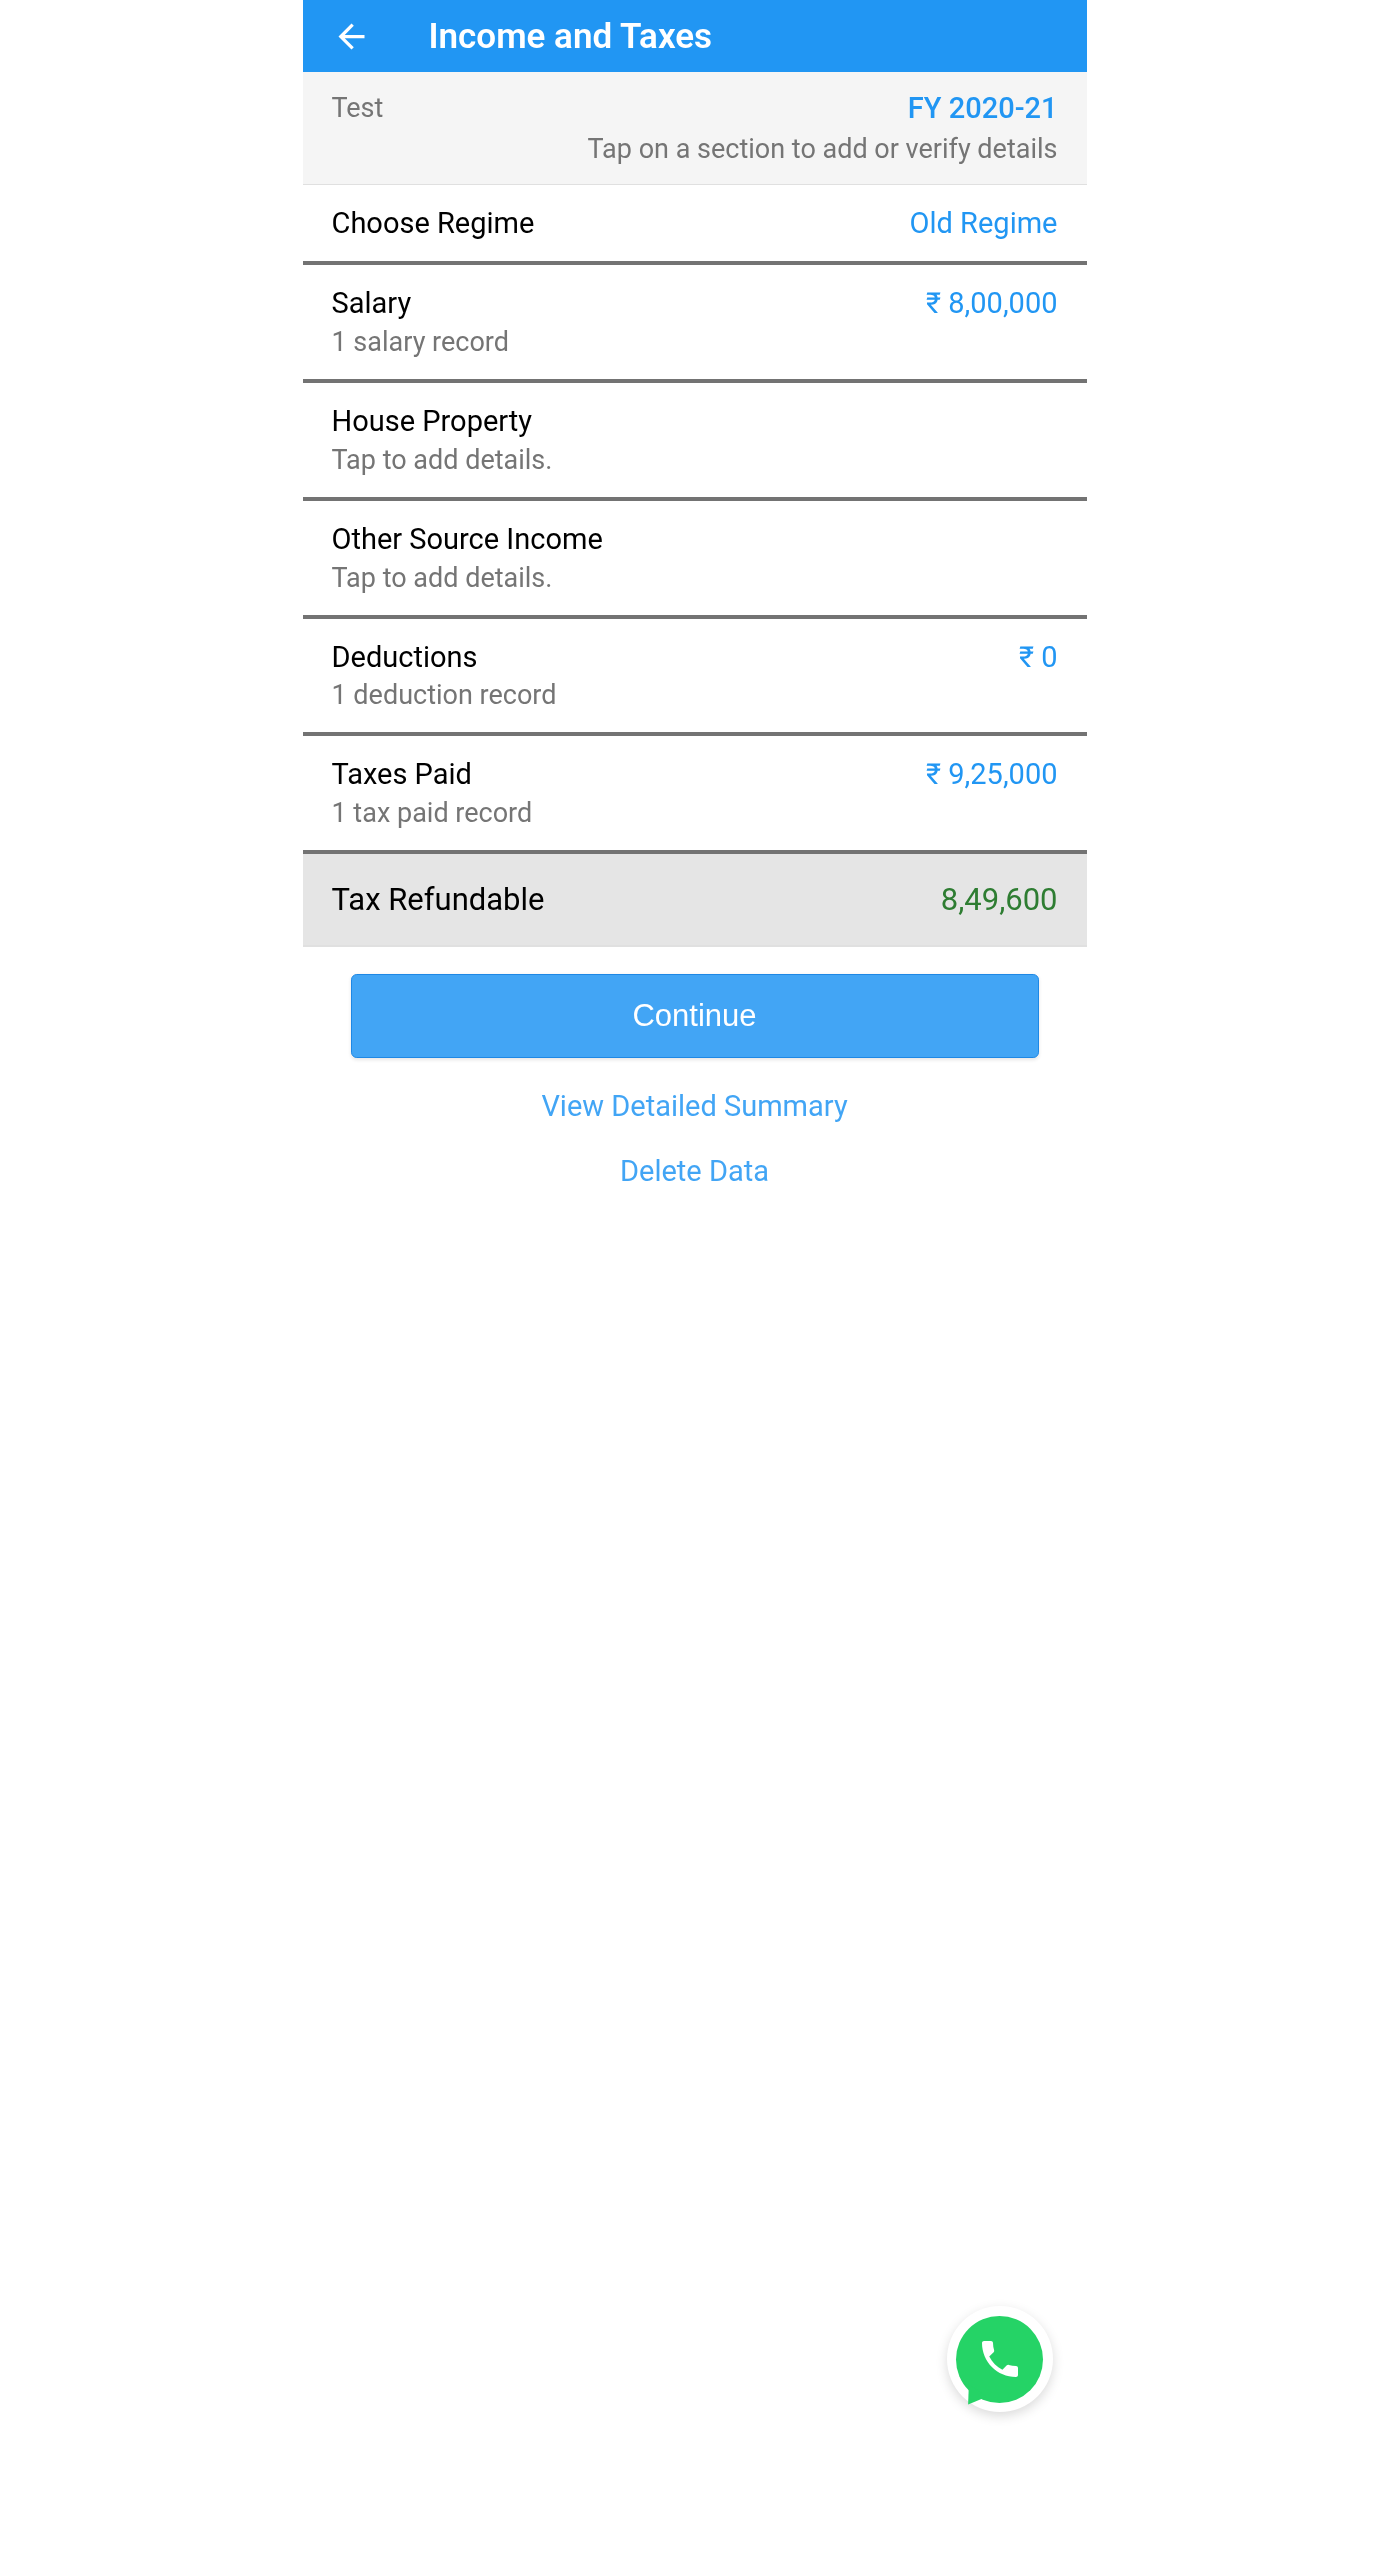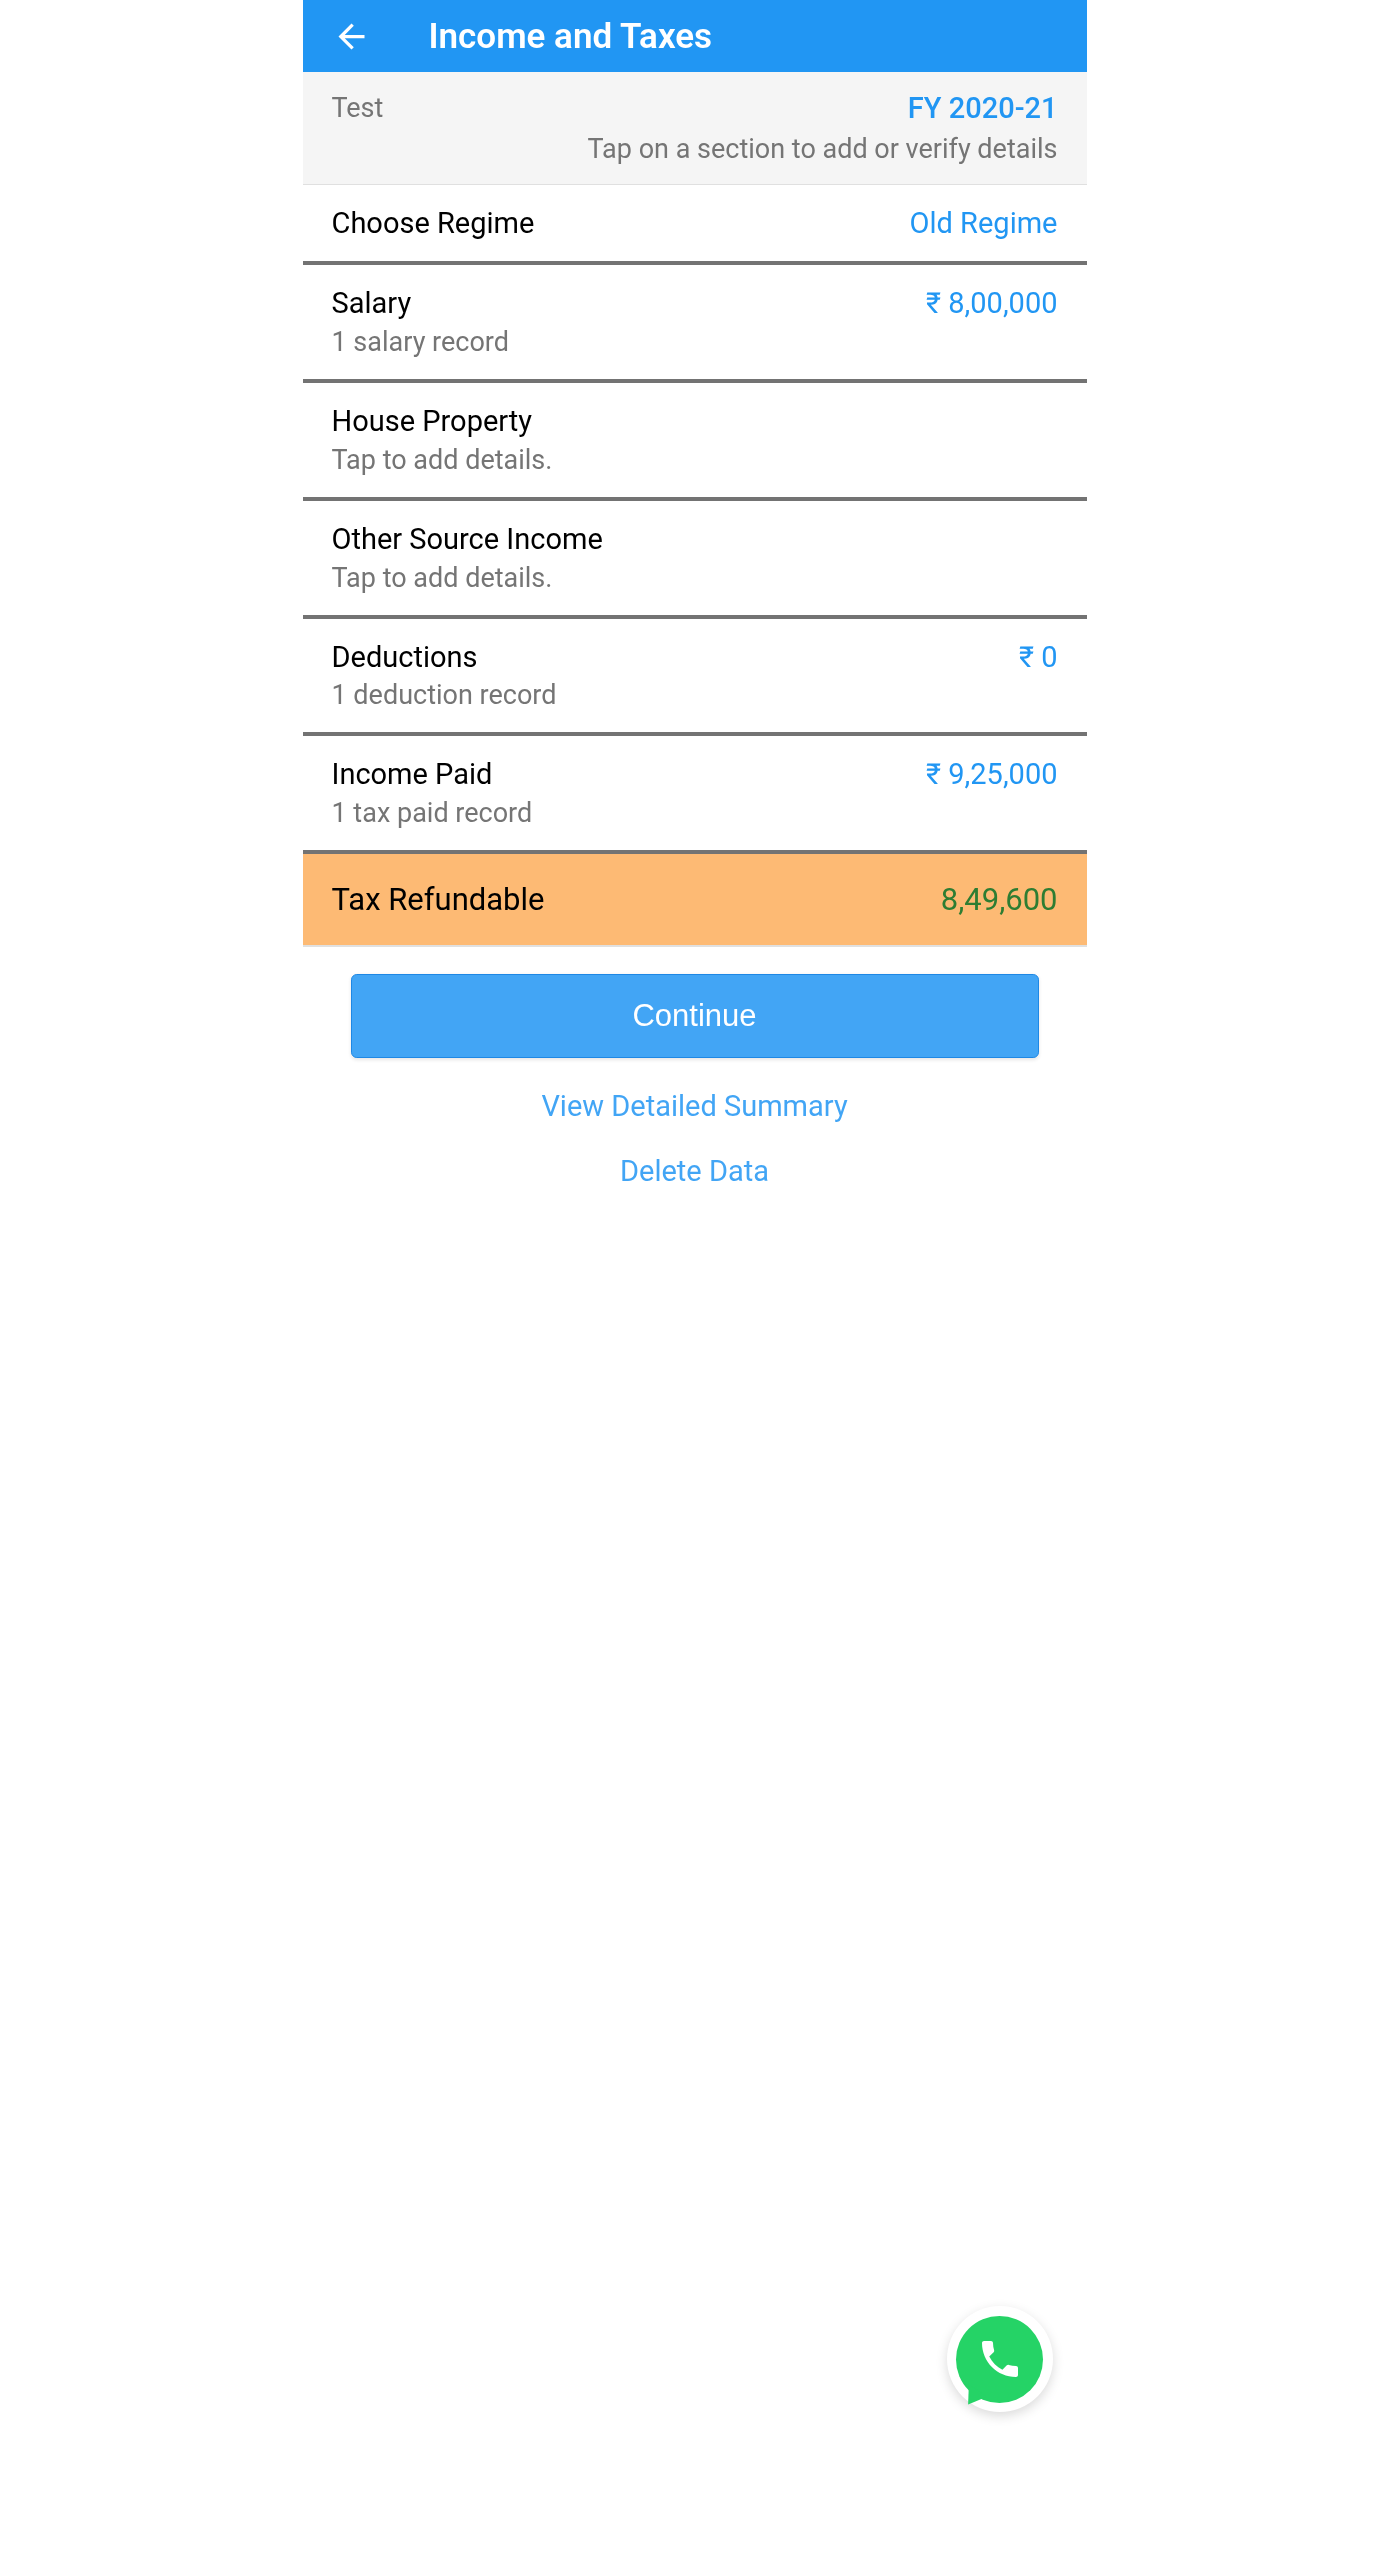--- a/index.html
+++ b/index.html
@@ -78,21 +78,21 @@
       color: #757575;
       font-size: 27px;
       margin-top: 5.8px;
     }
     .section-value {
       color: #2196f3;
       font-size: 29px;
       font-weight: 400;
     }
     .refund-row {
-      background: #fdba74;
+      background: #e5e5e5;
       border-bottom: 2.9px solid #e0e0e0;
       padding: 27px 29px;
       display: flex;
       justify-content: space-between;
       align-items: center;
     }
     .refund-label {
       color: #000000;
       font-size: 31px;
       font-weight: 400;
@@ -213,21 +213,21 @@
 <div class="section-row">
   <div class="section-left">
     <span class="section-title">Deductions</span>
     <span class="section-subtitle">1 deduction record</span>
   </div>
   <span class="section-value">₹ 0</span>
 </div>
 
 <div class="section-row">
   <div class="section-left">
-    <span class="section-title">Income Paid</span>
+    <span class="section-title">Taxes Paid</span>
     <span class="section-subtitle">1 tax paid record</span>
   </div>
   <span class="section-value">₹ 9,25,000</span>
 </div>
 
 <div class="refund-row">
   <span class="refund-label">Tax Refundable</span>
   <span class="refund-value">8,49,600</span>
 </div>
 

